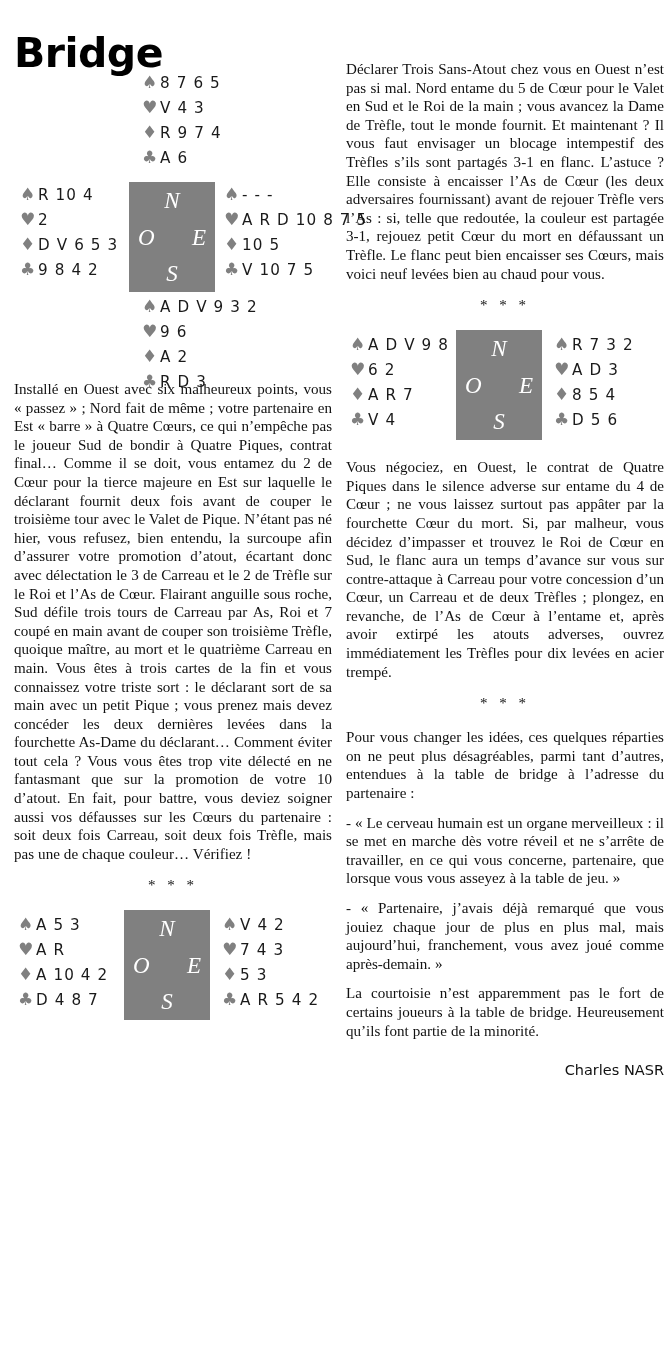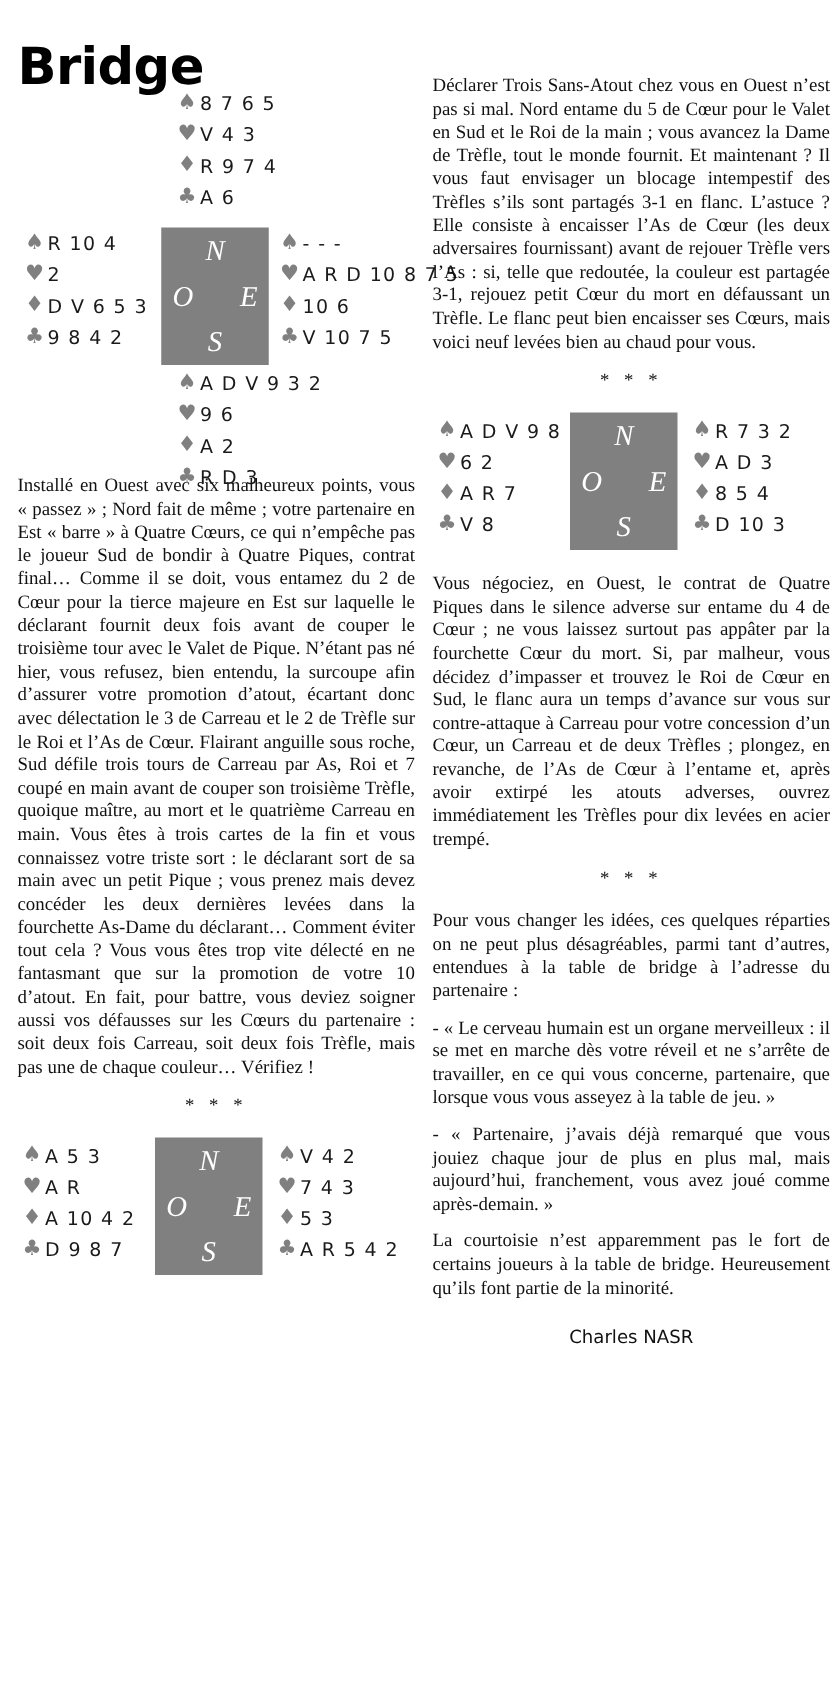--- a/index.html
+++ b/index.html
@@ -49,21 +49,21 @@
 
   .stars {
     text-align: center;
     font-size: 15px;
     letter-spacing: 4px;
     margin: 14px 0 16px 0;
     color: #111;
   }
 
   .byline {
-    text-align: center;
+    text-align: right;
     font-family: "DejaVu Sans", "Liberation Sans", sans-serif;
     font-size: 14.5px;
     margin-top: 22px;
     color: #111;
   }
 
   
   .diagram { position: relative; margin: 10px 0 10px 0; }
 
   .compass {
@@ -192,21 +192,21 @@
           <li>
             <span class="suit">♠</span>
             <span>- - -</span>
           </li>
           <li>
             <span class="suit">♥</span>
             <span>A R D 10 8 7 5</span>
           </li>
           <li>
             <span class="suit">♦</span>
-            <span>10 6</span>
+            <span>10 5</span>
           </li>
           <li>
             <span class="suit">♣</span>
             <span>V 10 7 5</span>
           </li>
         </ul>
       </div>
 
       <div class="pos south">
         <ul class="hand">
@@ -246,21 +246,21 @@
           <li>
             <span class="suit">♥</span>
             <span>A R</span>
           </li>
           <li>
             <span class="suit">♦</span>
             <span>A 10 4 2</span>
           </li>
           <li>
             <span class="suit">♣</span>
-            <span>D 9 8 7</span>
+            <span>D 4 8 7</span>
           </li>
         </ul>
       </div>
 
       <div class="mid">
         <div class="compass">
           <span class="c-n">N</span>
           <span class="c-o">O</span>
           <span class="c-e">E</span>
           <span class="c-s">S</span>
@@ -307,21 +307,21 @@
           <li>
             <span class="suit">♥</span>
             <span>6 2</span>
           </li>
           <li>
             <span class="suit">♦</span>
             <span>A R 7</span>
           </li>
           <li>
             <span class="suit">♣</span>
-            <span>V 8</span>
+            <span>V 4</span>
           </li>
         </ul>
       </div>
 
       <div class="mid">
         <div class="compass">
           <span class="c-n">N</span>
           <span class="c-o">O</span>
           <span class="c-e">E</span>
           <span class="c-s">S</span>
@@ -337,21 +337,21 @@
           <li>
             <span class="suit">♥</span>
             <span>A D 3</span>
           </li>
           <li>
             <span class="suit">♦</span>
             <span>8 5 4</span>
           </li>
           <li>
             <span class="suit">♣</span>
-            <span>D 10 3</span>
+            <span>D 5 6</span>
           </li>
         </ul>
       </div>
     </div>
 
     <p class="body">Vous négociez, en Ouest, le contrat de Quatre Piques dans le silence adverse sur entame du 4 de Cœur ; ne vous laissez surtout pas appâter par la fourchette Cœur du mort. Si, par malheur, vous décidez d’impasser et trouvez le Roi de Cœur en Sud, le flanc aura un temps d’avance sur vous sur contre-attaque à Carreau pour votre concession d’un Cœur, un Carreau et de deux Trèfles ; plongez, en revanche, de l’As de Cœur à l’entame et, après avoir extirpé les atouts adverses, ouvrez immédiatement les Trèfles pour dix levées en acier trempé.</p>
 
     <div class="stars">* * *</div>
 
     <p class="body">Pour vous changer les idées, ces quelques réparties on ne peut plus désagréables, parmi tant d’autres, entendues à la table de bridge à l’adresse du partenaire :</p>

